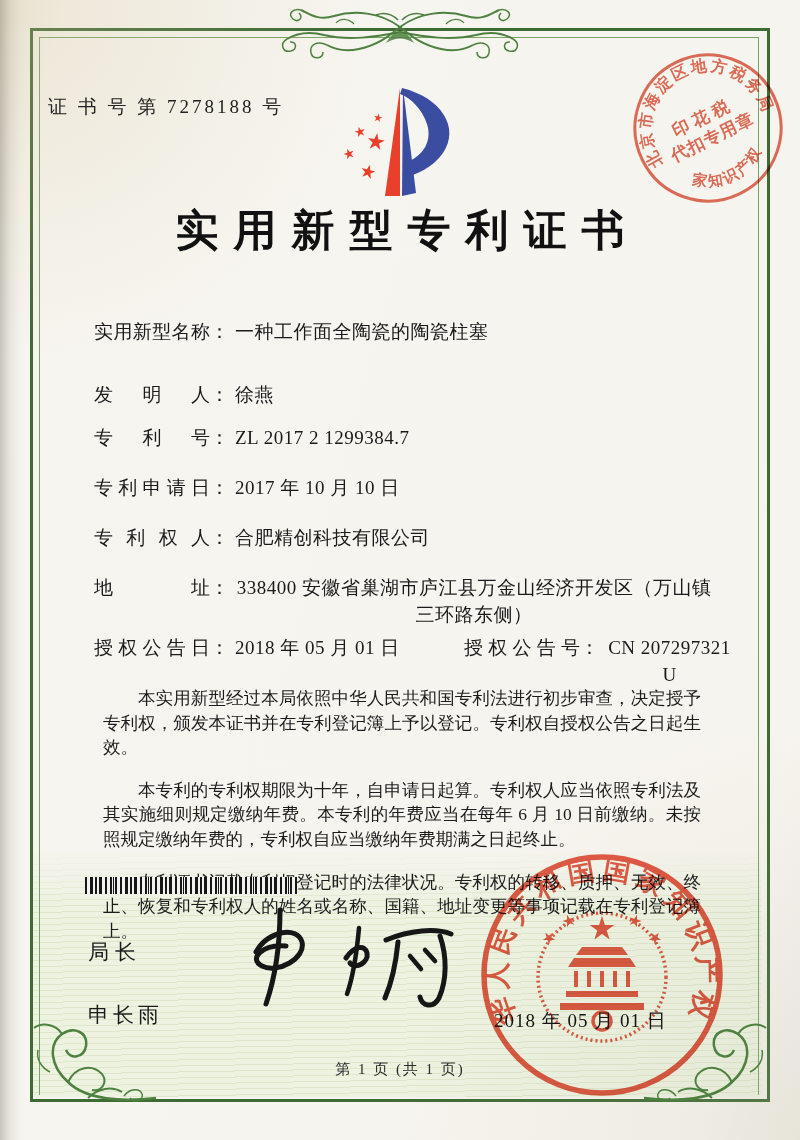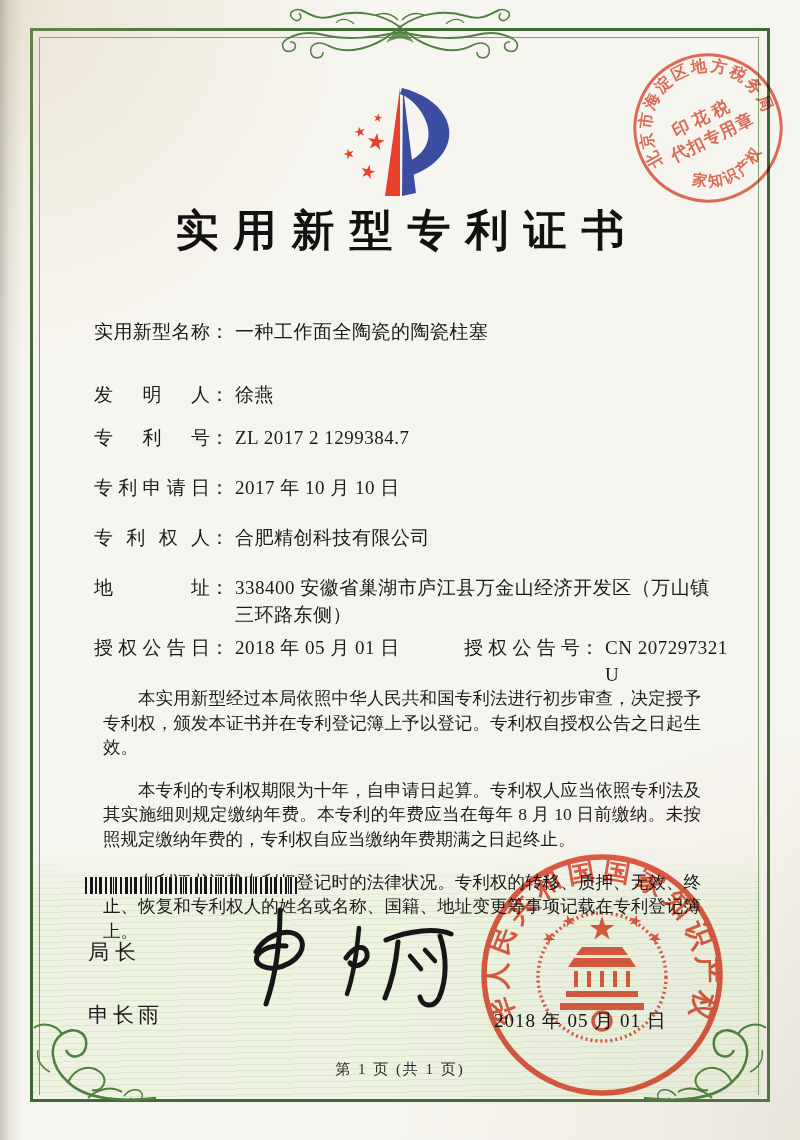--- a/index.html
+++ b/index.html
@@ -49,21 +49,21 @@
     text-align:center;font-size:43px;font-weight:bold;
     letter-spacing:15px;text-indent:15px;color:#111;
   }
   .fields{position:absolute;left:94px;top:318px;width:640px;font-size:19px;}
   .frow{display:flex;align-items:flex-start;line-height:27px;}
   .frow .flabel{
     display:inline-block;width:116px;flex:0 0 116px;
     text-align:justify;text-align-last:justify;
   }
   .frow .fcolon{flex:0 0 auto;}
-  .frow .fvalue{margin-left:6px;letter-spacing:.5px;}
+  .frow .fvalue{margin-left:6px;letter-spacing:.5px;text-align:center;}
   .r2{margin-top:36px}.r3{margin-top:16px}.r4{margin-top:23px}
   .r5{margin-top:23px}.r6{margin-top:23px}.r7{margin-top:6px;position:relative;}
   .addr .fvalue{width:478px;}
   .fgroup{display:flex;}
   .fgroup.right{position:absolute;left:370px;top:0;}
   .paras{
     position:absolute;left:85px;top:668px;width:634px;
     font-size:17.5px;line-height:24.6px;text-align:justify;color:#1c1c1c;
   }
   .paras p{margin:18px;text-indent:2em;}
@@ -146,20 +146,21 @@
     <g stroke="#4e8040" fill="none" stroke-width="2.5">
       <path d="M128,82 C95,86 58,84 40,66 C22,50 20,28 34,18 C46,10 60,16 58,30 C56,42 42,44 38,34"></path>
       <path d="M40,66 C48,50 64,48 74,58 C80,66 74,76 64,74" stroke-width="2"></path>
       <path d="M34,18 C28,8 14,6 6,12" stroke-width="2"></path>
       <path d="M60,82 C70,72 84,70 94,76" stroke-width="2"></path>
       <path d="M96,80 c6,-8 16,-8 18,-2 c2,6 -8,10 -12,4" stroke-width="1.5"></path>
       <path d="M22,56 C14,52 8,44 10,34" stroke-width="1.5"></path>
     </g>
   </svg>
 
+  <div class="certno">证 书 号 第 7278188 号</div>
 
   <svg class="logo" width="122" height="118" viewBox="0 0 122 118">
     <path d="M64,4 C104,14 122,44 105,69 C95,83 79,91 66,93 L66,79 C83,74 95,59 89,40 C84,25 73,14 62,10 Z" fill="#3b4da0"></path>
     <path d="M62,4 L47,112 L62,112 Z" fill="#e8402a"></path>
     <path d="M65,4 L64,112 L78,109 Z" fill="#3b4da0"></path>
     <g fill="#e8402a">
       <use href="#star5" transform="translate(40,34) scale(4.5) rotate(12)"></use>
       <use href="#star5" transform="translate(22,48) scale(5.5) rotate(-14)"></use>
       <use href="#star5" transform="translate(38,58) scale(9) rotate(8)"></use>
       <use href="#star5" transform="translate(11,70) scale(5.5) rotate(-18)"></use>
@@ -209,21 +210,21 @@
       <span class="fgroup right">
         <span class="flabel">授权公告号</span>
           <span class="fcolon">：</span>
         <span class="fvalue">CN 207297321 U</span>
       </span>
     </div>
   </div>
 
   <div class="paras">
     <p>本实用新型经过本局依照中华人民共和国专利法进行初步审查，决定授予专利权，颁发本证书并在专利登记簿上予以登记。专利权自授权公告之日起生效。</p>
-    <p>本专利的专利权期限为十年，自申请日起算。专利权人应当依照专利法及其实施细则规定缴纳年费。本专利的年费应当在每年 8 月 10 日前缴纳。未按照规定缴纳年费的，专利权自应当缴纳年费期满之日起终止。</p>
+    <p>本专利的专利权期限为十年，自申请日起算。专利权人应当依照专利法及其实施细则规定缴纳年费。本专利的年费应当在每年 6 月 10 日前缴纳。未按照规定缴纳年费的，专利权自应当缴纳年费期满之日起终止。</p>
     <p>专利证书记载专利权登记时的法律状况。专利权的转移、质押、无效、终止、恢复和专利权人的姓名或名称、国籍、地址变更等事项记载在专利登记簿上。</p>
   </div>
 
   <div class="barcode"></div>
 
   <div class="signoff-title">局长</div>
   <div class="signoff-name">申长雨</div>
 
   <svg class="signature" width="240" height="115" viewBox="0 0 240 115">
     <g fill="none" stroke="#161616" stroke-width="5" stroke-linecap="round">

